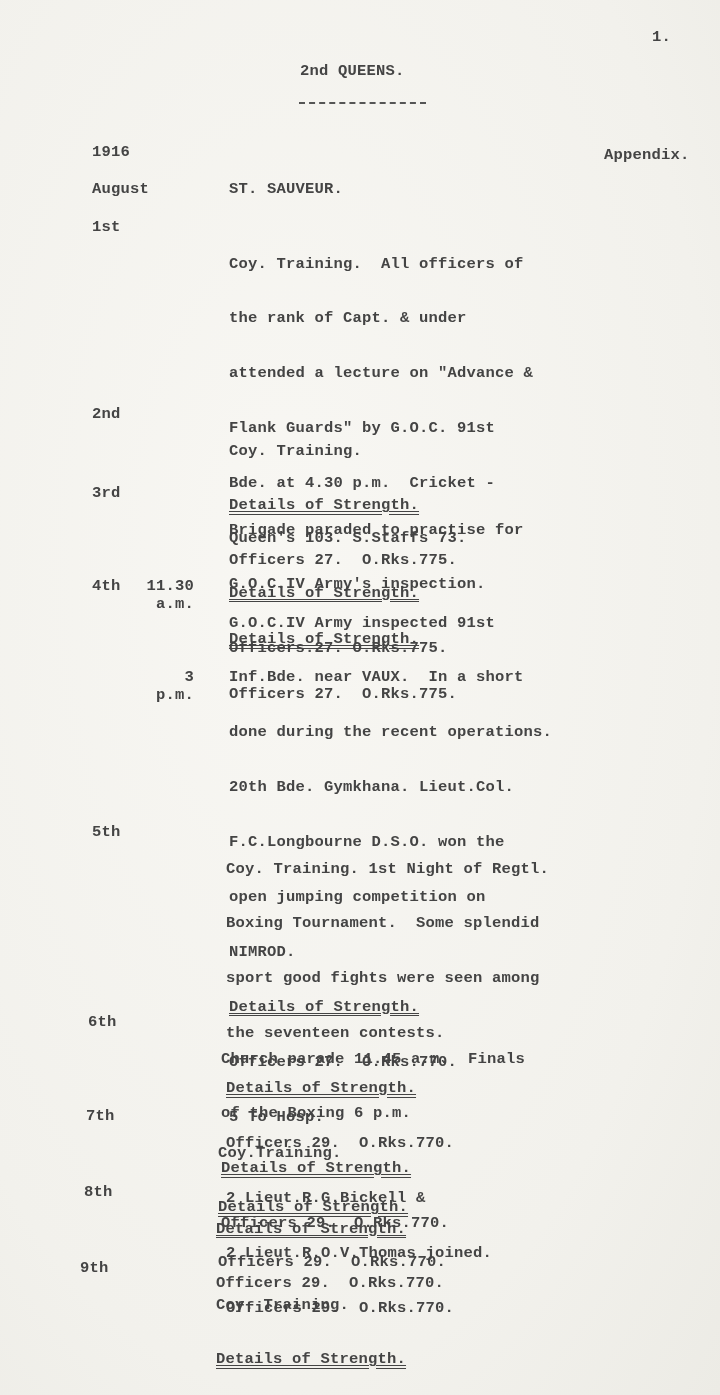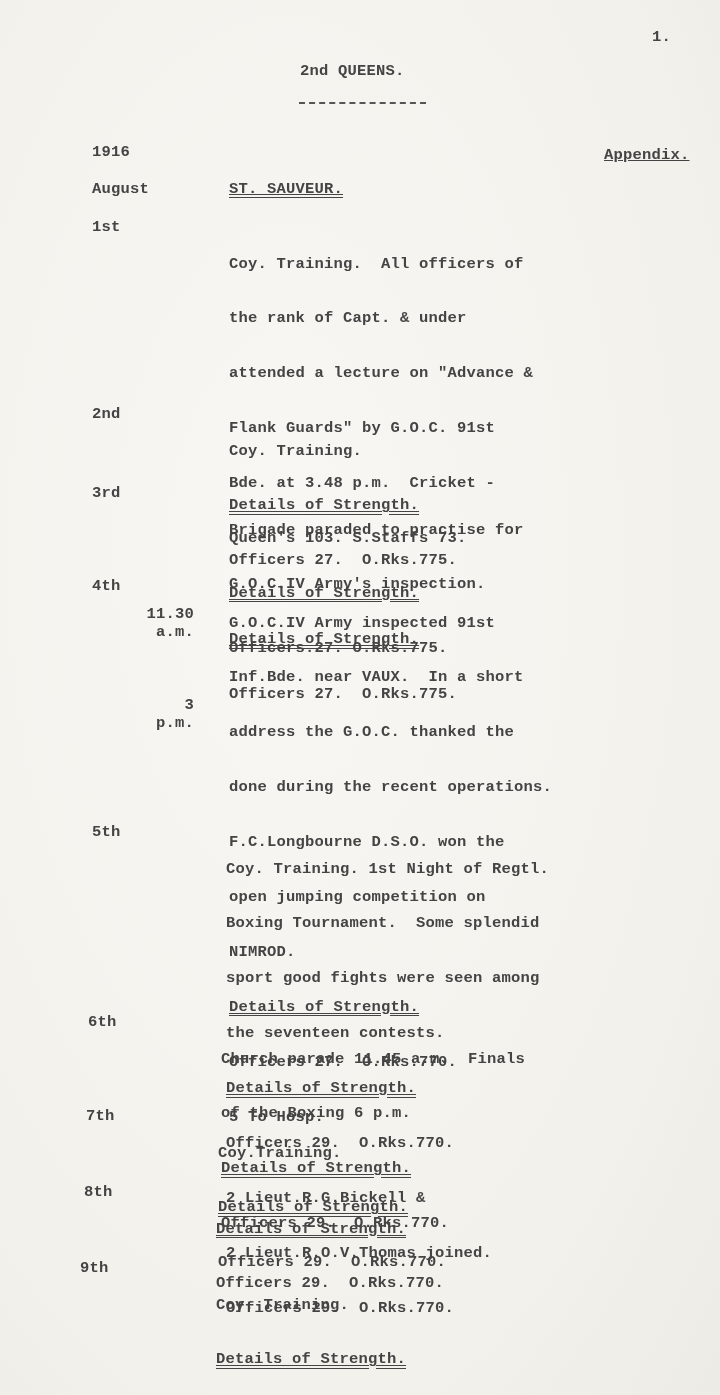--- a/index.html
+++ b/index.html
@@ -11,50 +11,50 @@
     position:relative;
   }
   .page { position:absolute; left:0; top:0; width:720px; height:1395px;
     background: radial-gradient(ellipse at 40% 40%, #f8f7f3 0%, #f2f1ec 70%, #ecebe5 100%); }
   .typed { font-size:15.5px; line-height:18.3px; letter-spacing:0.2px; font-weight:bold; color:#444; white-space:pre; }
   .abs { position:absolute; }
   .page-num { left:652px; top:28px; }
   .title { left:300px; top:62px; }
   .title-rule { position:absolute; left:299px; top:102px; width:127px; border-top:2px dashed #555; }
   .year { left:92px; top:143px; }
-  .appendix { left:604px; top:146px;text-decoration:underline; }
+  .appendix { left:604px; top:146px; }
   .month { left:92px; top:180px; }
-  .place { left:229px; top:180px; text-decoration:underline; text-decoration-style:double;text-align:right; }
+  .place { left:229px; top:180px; text-decoration-style:double;text-align:right; }
   .entry { position:absolute; left:0; width:616px; }
   .entry .date { position:absolute; left:92px; top:0; }
   .entry .body { position:absolute; left:229px; top:0; }
   .line { display:block; }
   .u { text-decoration:underline; text-decoration-style:double; text-underline-offset:2px; }
-  .time { position:absolute; text-align:right; width:72px;margin-top:28px; }
+  .time { position:absolute; text-align:right; width:72px; }
 </style>
 </head>
 <body>
 
 <div class="page">
   <div class="abs typed page-num">1.</div>
   <div class="abs typed title">2nd QUEENS.</div>
   <div class="title-rule"></div>
   <div class="abs typed year">1916</div>
   <div class="abs typed appendix">Appendix.</div>
   <div class="abs typed month">August</div>
   <div class="abs typed place">ST. SAUVEUR.</div>
 
   <div class="entry typed" style="top:218px">
     <span class="date">1st</span>
     <div class="body">
       <span class="line">Coy. Training.  All officers of</span>
       <span class="line">the rank of Capt. &amp; under</span>
       <span class="line">attended a lecture on "Advance &amp;</span>
       <span class="line">Flank Guards" by G.O.C. 91st</span>
-      <span class="line">Bde. at 3.48 p.m.  Cricket -</span>
+      <span class="line">Bde. at 4.30 p.m.  Cricket -</span>
       <span class="line">Queen's 103. S.Staffs 73.</span>
       <span class="line u">Details of Strength.</span>
       <span class="line">Officers.27. O.Rks.775.</span>
     </div>
   </div>
 
   <div class="entry typed" style="top:405px">
     <span class="date">2nd</span>
     <div class="body">
       <span class="line">Coy. Training.</span>
@@ -75,22 +75,22 @@
 
   <div class="entry typed" style="top:577px">
     <span class="date">4th</span>
     <span class="time" style="left:122px; top:0">11.30</span>
     <span class="time" style="left:122px; top:18px">a.m.</span>
     <span class="time" style="left:122px; top:91px">3</span>
     <span class="time" style="left:122px; top:109px">p.m.</span>
     <div class="body">
       <span class="line">G.O.C.IV Army inspected 91st</span>
       <span class="line">Inf.Bde. near VAUX.  In a short</span>
-      <span class="line">address the G.O.C. thanked the</span>
       <span class="line">done during the recent operations.</span>
+      <span class="line">20th Bde. Gymkhana. Lieut.Col.</span>
       <span class="line">F.C.Longbourne D.S.O. won the</span>
       <span class="line">open jumping competition on</span>
       <span class="line">NIMROD.</span>
       <span class="line u">Details of Strength.</span>
       <span class="line">Officers 27.  O.Rks.770.</span>
       <span class="line">5 To Hosp.</span>
     </div>
   </div>
 
   <div class="entry typed" style="top:823px">

